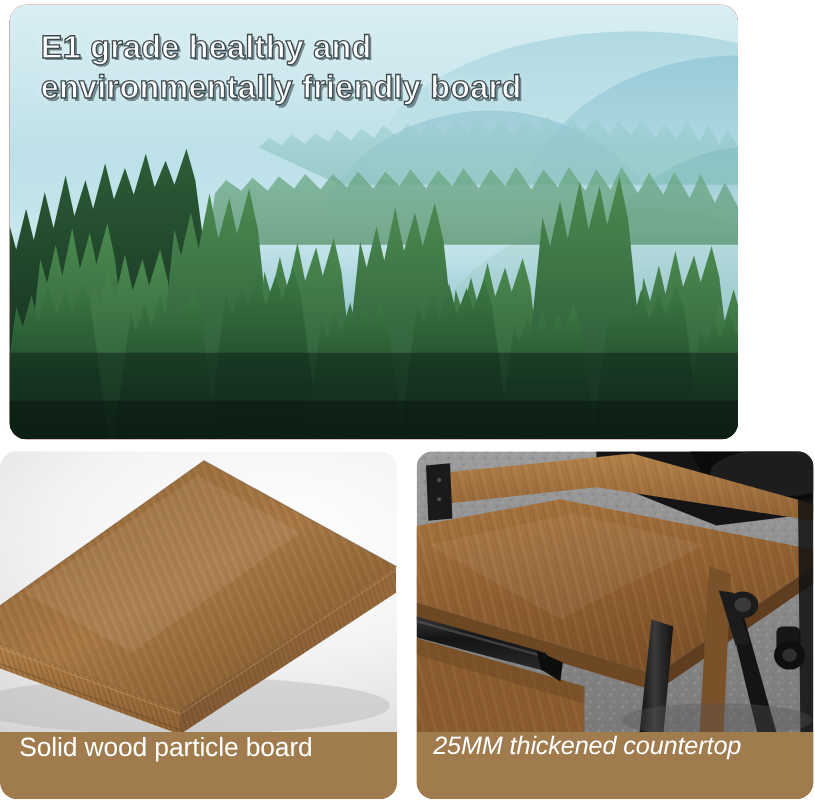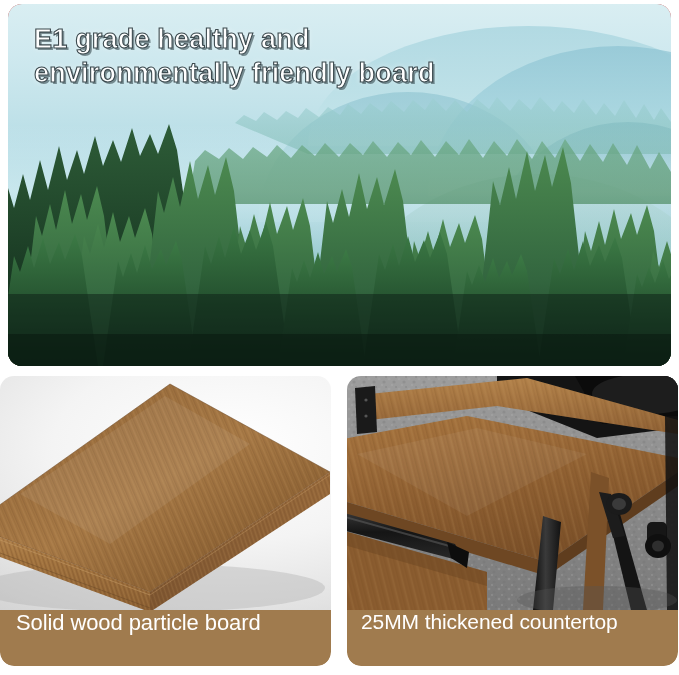--- a/index.html
+++ b/index.html
@@ -19,21 +19,21 @@
     width: 679px;
     height: 675px;
     background: #ffffff;
   }
 
   
   .banner {
     position: absolute;
     left: 8px;
     top: 4px;
-    width: 663px;
+    width: 607px;
     height: 362px;
     border-radius: 14px;
     overflow: hidden;
     background: #b91c1c;
   }
   
   .sky {
     position: absolute;
     inset: 0;
     background:
@@ -111,21 +111,21 @@
   .panel {
     position: absolute;
     top: 376px;
     width: 331px;
     height: 290px;
     border-radius: 14px;
     overflow: hidden;
     background: #ffffff;
   }
   .panel.left  { left: 0px; }
-  .panel.right { left: 347px; }
+  .panel.right { left: 347px; font-style: italic; }
 
   .photo {
     position: absolute;
     left: 0; top: 0; right: 0;
     height: 234px;
     overflow: hidden;
   }
 
   
   .slab-bg {

